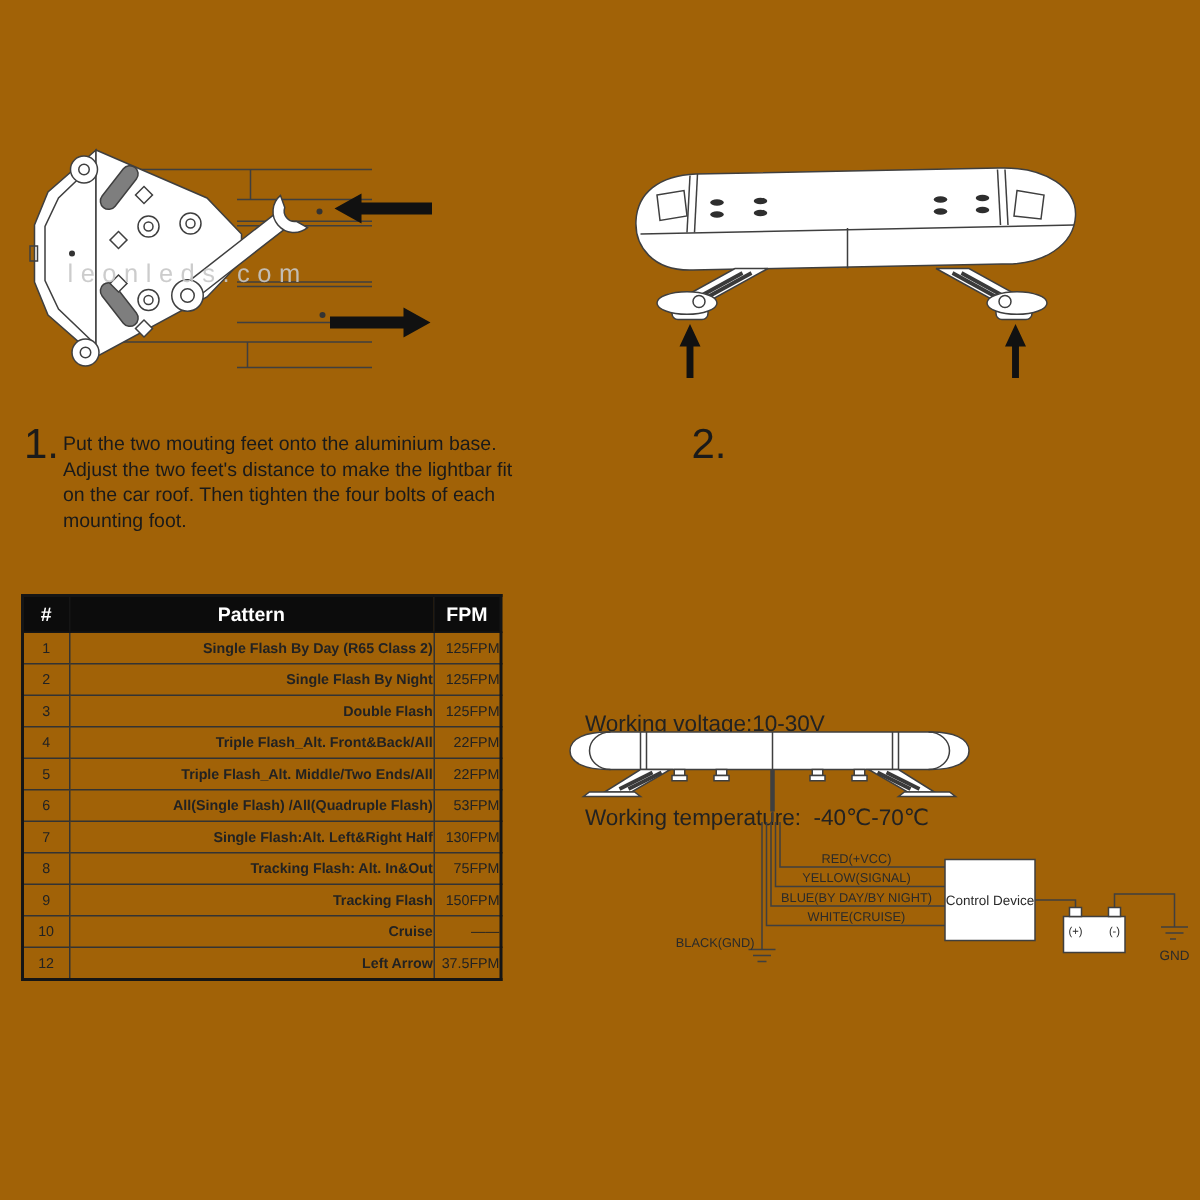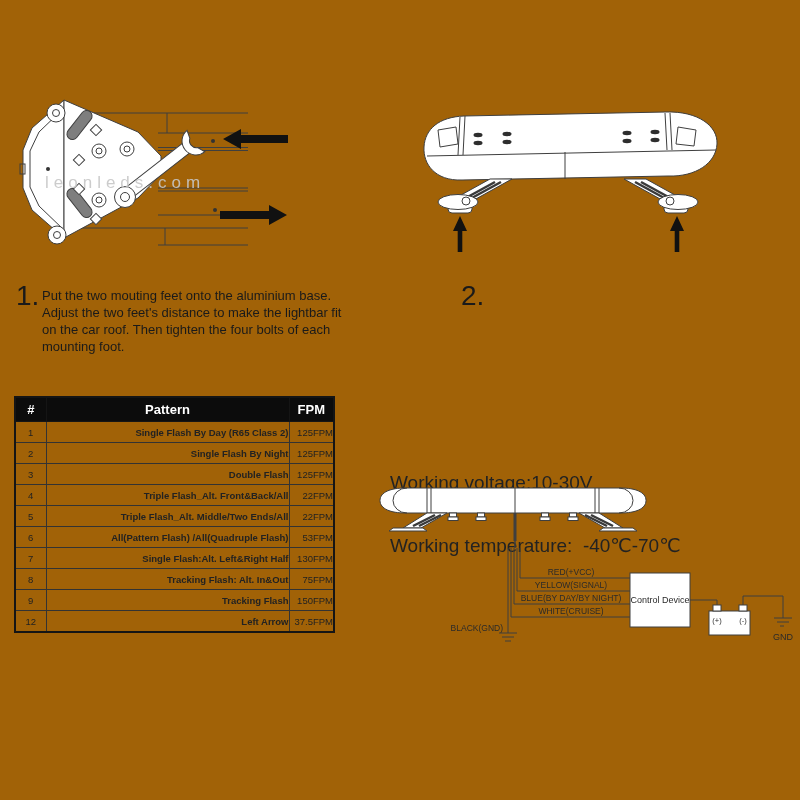--- a/index.html
+++ b/index.html
@@ -16,21 +16,21 @@
     position:absolute; font-size:28px; font-weight:400; color:#1a1a1a; line-height:1;
   }
   .step-text {
     position:absolute; font-size:13px; line-height:17px; color:#1a1a1a;
   }
   .step1-num { left:16px; top:282px; }
   .step1-text { left:42px; top:287px; width:302px; }
   .step2-num { left:461px; top:282px; }
   .step2-text { left:488px; top:287px; width:232px; }
 
-  .specs { position:absolute; left:390px; top:430px; font-size:19px; line-height:21px; color:#222; white-space:pre-wrap; }
+  .specs { position:absolute; left:390px; top:430px; font-size:15px; line-height:21px; color:#222; white-space:pre-wrap; }
 
   .table-wrap { position:absolute; left:14px; top:396px; }
   table.pattern { border-collapse:collapse; table-layout:fixed; width:319px; border:2px solid #151515; }
   table.pattern th {
     background:#0c0c0c; color:#ffffff; font-size:13px; font-weight:bold;
     height:23px; border:1px solid #151515; padding:0; text-align:center;
   }
   table.pattern td {
     border:1px solid #333333; font-size:9.5px; height:20px; color:#222;
     padding:0; overflow:hidden; white-space:nowrap;
@@ -197,37 +197,42 @@
             <td>Triple Flash_Alt. Front&amp;Back/All</td>
             <td>22FPM</td>
           </tr>
           <tr>
             <td>5</td>
             <td>Triple Flash_Alt. Middle/Two Ends/All</td>
             <td>22FPM</td>
           </tr>
           <tr>
             <td>6</td>
-            <td>All(Pattern Flash) /All(Quadruple Flash)</td>
+            <td>All(Single Flash) /All(Quadruple Flash)</td>
             <td>53FPM</td>
           </tr>
           <tr>
             <td>7</td>
             <td>Single Flash:Alt. Left&amp;Right Half</td>
             <td>130FPM</td>
           </tr>
           <tr>
             <td>8</td>
             <td>Tracking Flash: Alt. In&amp;Out</td>
             <td>75FPM</td>
           </tr>
           <tr>
             <td>9</td>
             <td>Tracking Flash</td>
             <td>150FPM</td>
+          </tr>
+          <tr>
+            <td>10</td>
+            <td>Cruise</td>
+            <td>——</td>
           </tr>
           <tr>
             <td>12</td>
             <td>Left Arrow</td>
             <td>37.5FPM</td>
           </tr>
         </tbody>
     </table>
   </div>
 

